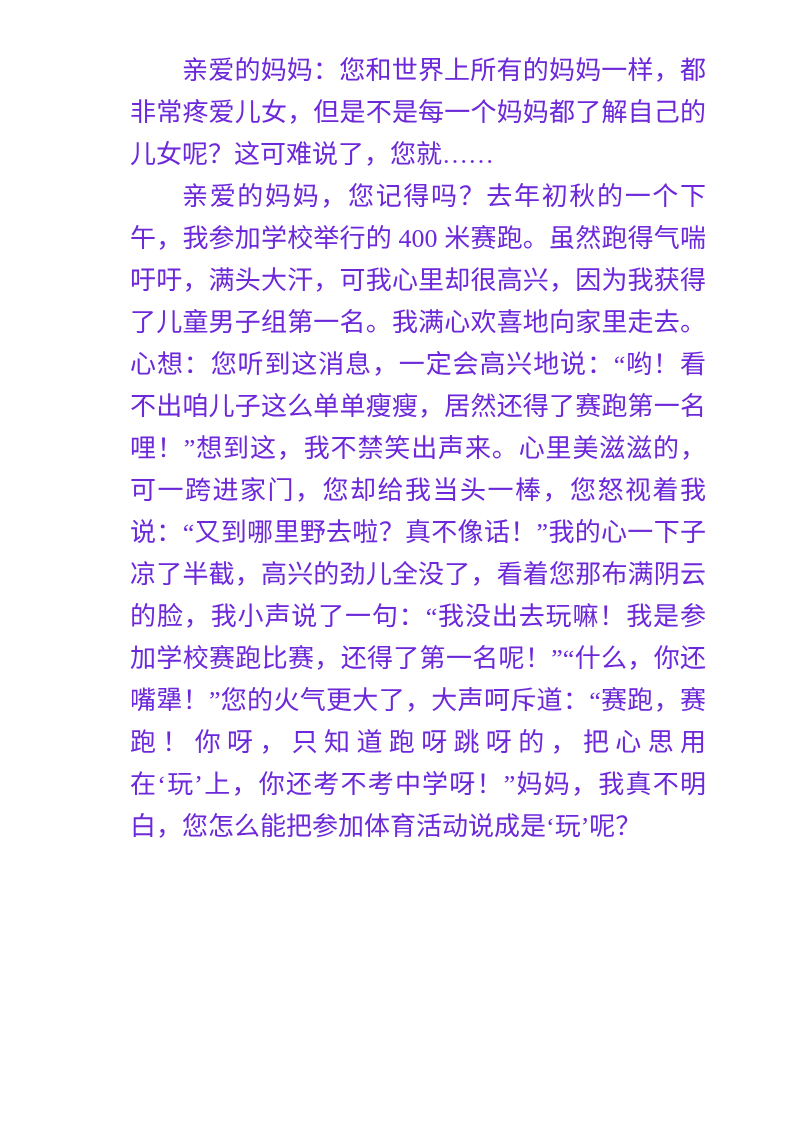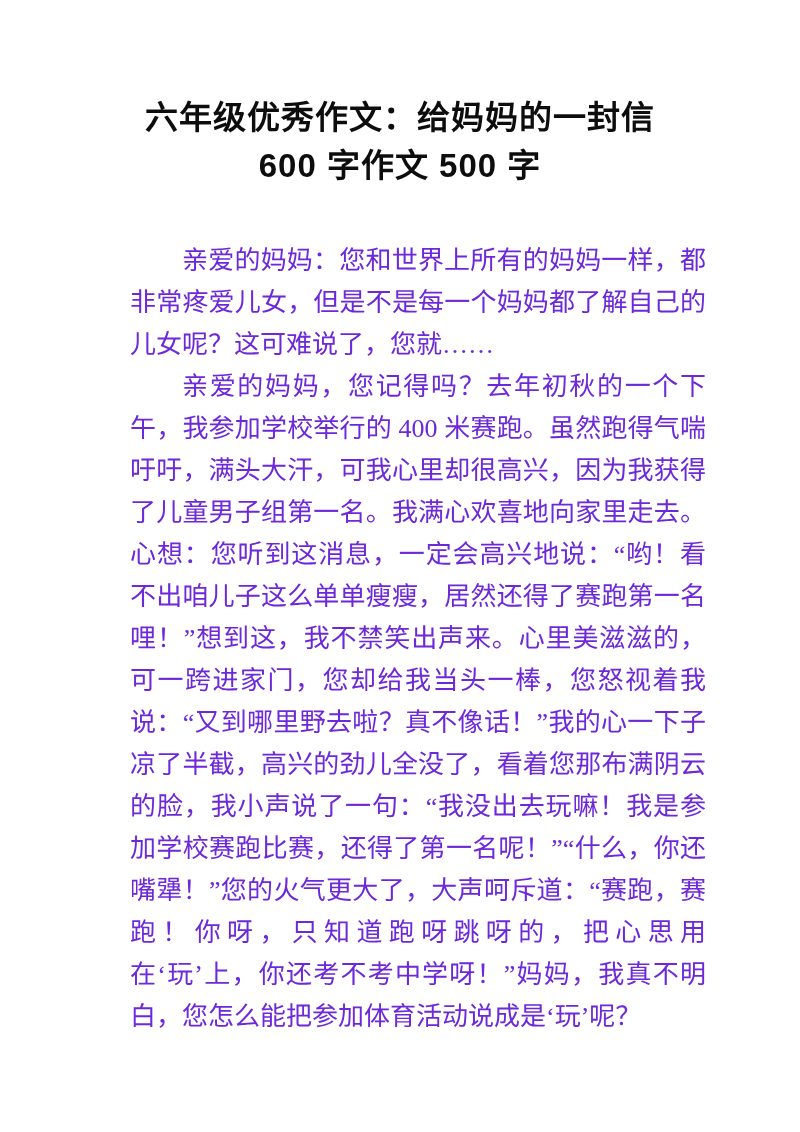--- a/index.html
+++ b/index.html
@@ -40,23 +40,19 @@
     margin: 0;
     text-indent: 2em;
     word-break: break-all;
   }
 </style>
 </head>
 <body>
 
 <div class="page">
 
-  <h1 class="doc-title">
-    <span style="display:block">六年级优秀作文：给妈妈的一封信</span>
-    <span style="display:block">600 字作文 500 字</span>
-  </h1>
 
   <div class="doc-body">
     <p>亲爱的妈妈：您和世界上所有的妈妈一样，都非常疼爱儿女，但是不是每一个妈妈都了解自己的儿女呢？这可难说了，您就……</p>
     <p>亲爱的妈妈，您记得吗？去年初秋的一个下午，我参加学校举行的 400 米赛跑。虽然跑得气喘吁吁，满头大汗，可我心里却很高兴，因为我获得了儿童男子组第一名。我满心欢喜地向家里走去。心想：您听到这消息，一定会高兴地说：“哟！看不出咱儿子这么单单瘦瘦，居然还得了赛跑第一名哩！”想到这，我不禁笑出声来。心里美滋滋的，可一跨进家门，您却给我当头一棒，您怒视着我说：“又到哪里野去啦？真不像话！”我的心一下子凉了半截，高兴的劲儿全没了，看着您那布满阴云的脸，我小声说了一句：“我没出去玩嘛！我是参加学校赛跑比赛，还得了第一名呢！”“什么，你还嘴犟！”您的火气更大了，大声呵斥道：“赛跑，赛跑！你呀，只知道跑呀跳呀的，把心思用在‘玩’上，你还考不考中学呀！”妈妈，我真不明白，您怎么能把参加体育活动说成是‘玩’呢？</p>
   </div>
 
 </div>
 
 </body></html>

